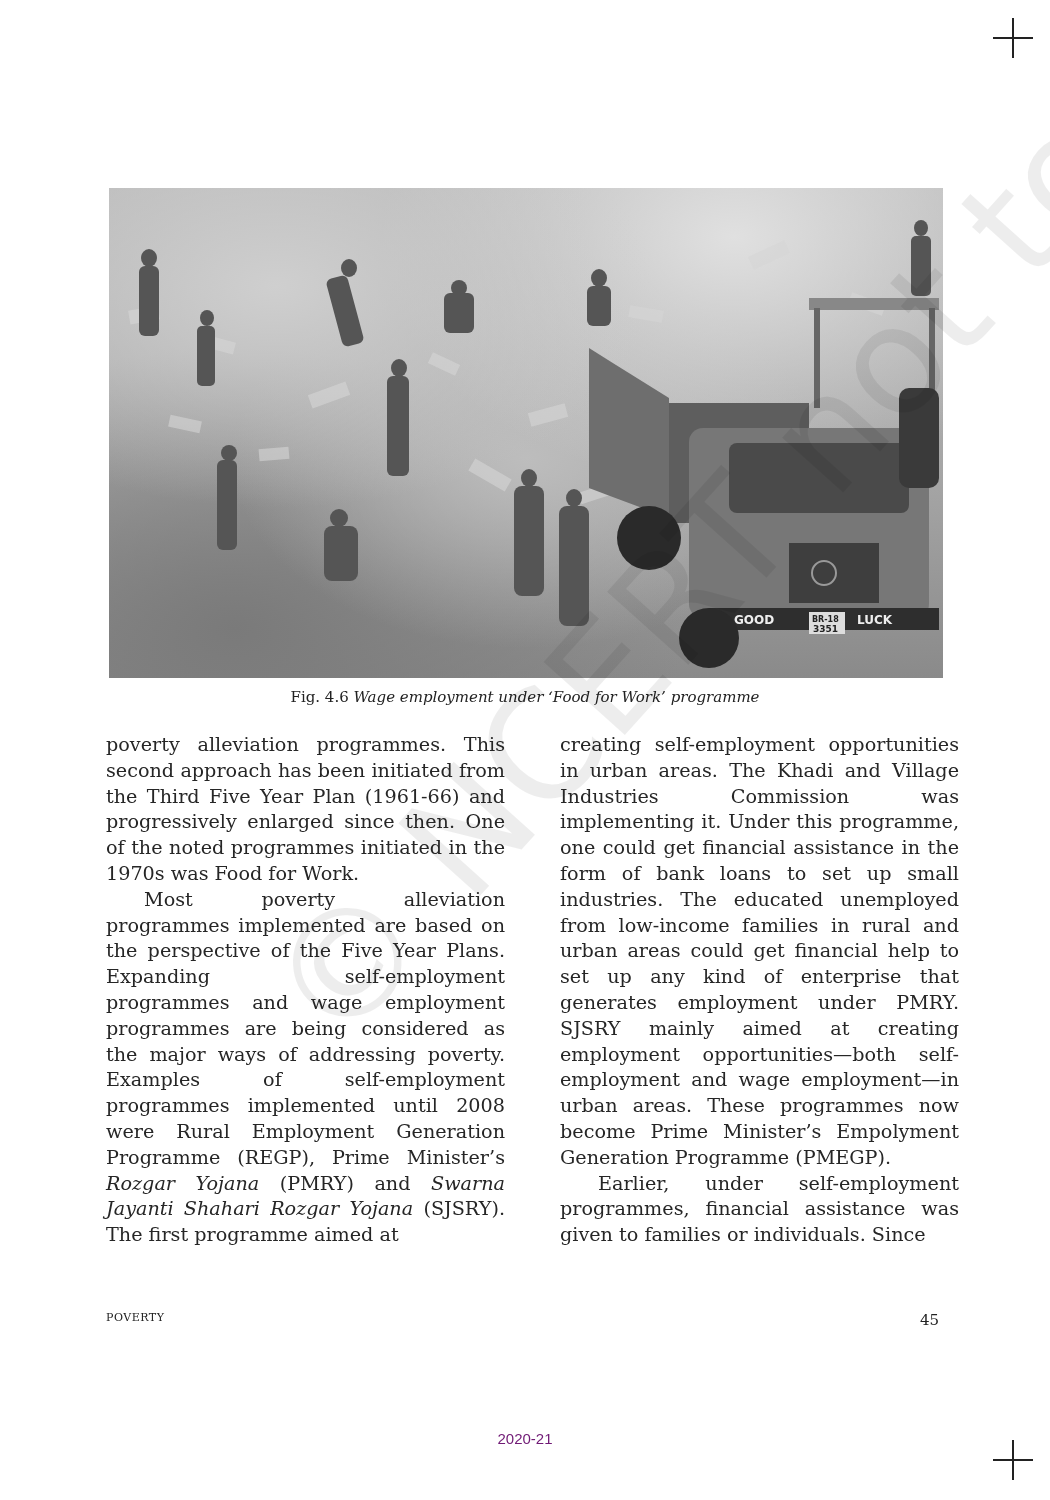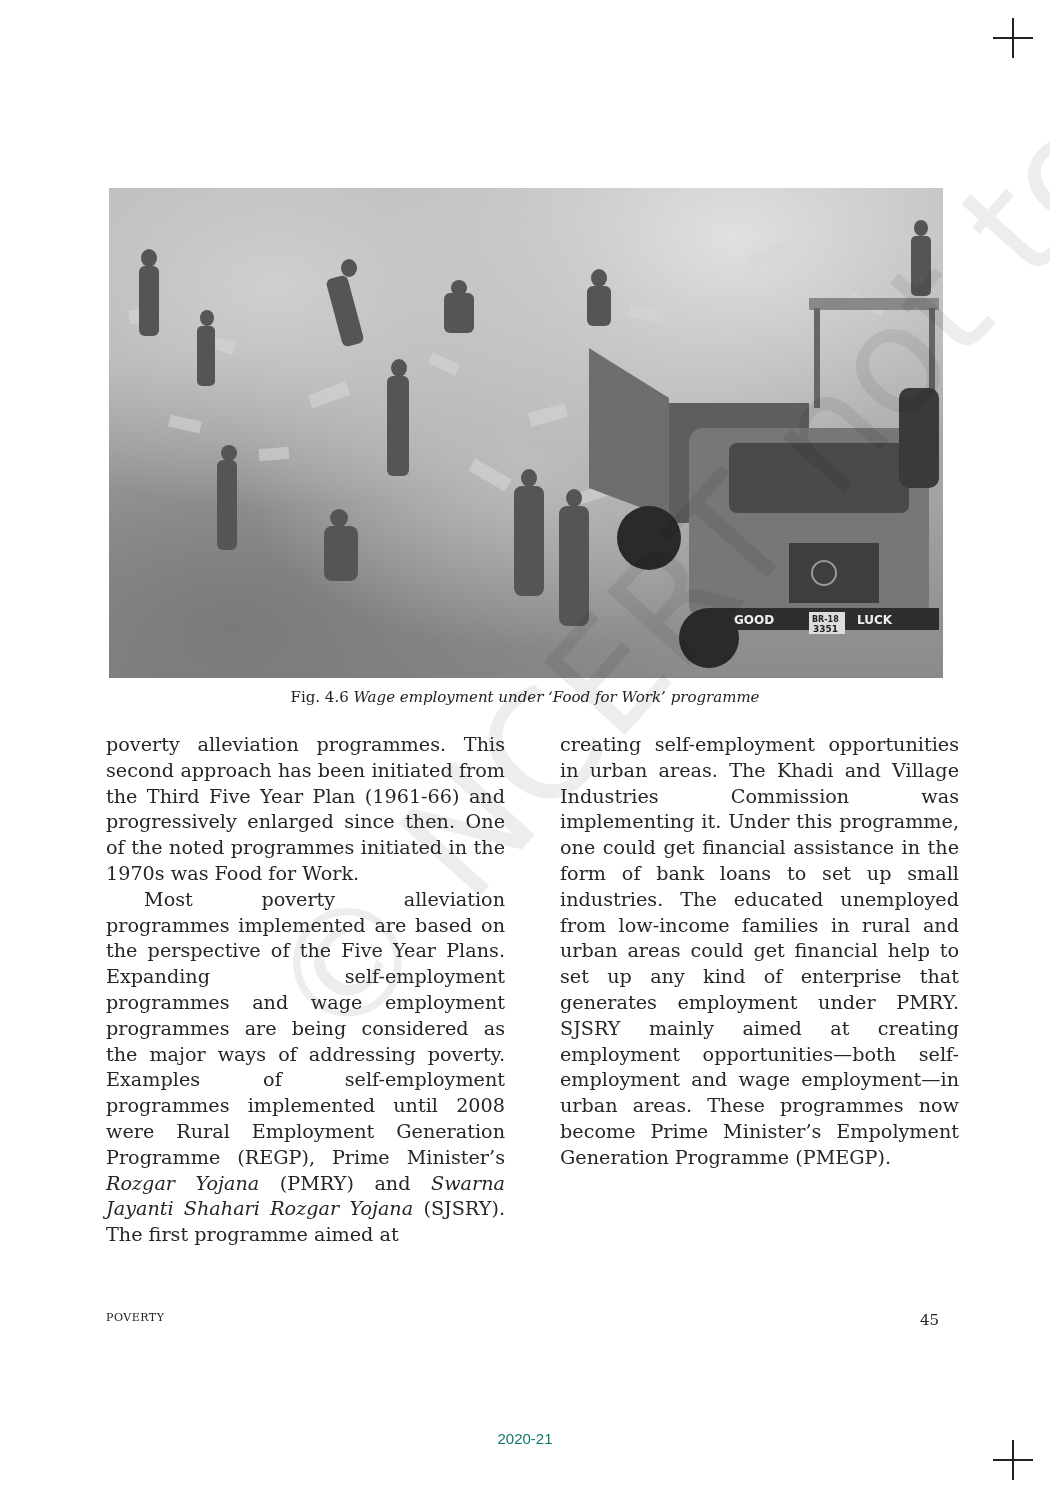--- a/index.html
+++ b/index.html
@@ -40,21 +40,21 @@
     }
     .col p { margin: 0; }
     .col p.indent { text-indent: 38px; }
     #col-left { left: 106px; width: 399px; }
     #col-right { left: 560px; width: 399px; }
     .col i { font-style: italic; }
 
     .footer-left { position: absolute; left: 106px; top: 1311px; font-size: 11px; letter-spacing: 0.5px; }
     .footer-right { position: absolute; left: 920px; top: 1311px; font-size: 15px; }
     .year { position: absolute; left: 0; width: 1050px; top: 1430px; text-align: center;
-      font-family: "Liberation Sans", sans-serif; font-size: 15px; color: #0f766e; }
+      font-family: "Liberation Sans", sans-serif; font-size: 15px; color: #701a75; }
 
     .watermark {
       position: absolute; left: 150px; top: 600px; width: 900px; font-size: 150px;
       font-family: "DejaVu Sans", sans-serif; color: rgba(0,0,0,0.07);
       transform: rotate(-48deg); transform-origin: center; white-space: nowrap; pointer-events: none;
       line-height: 170px; text-align: center;
     }
   </style>
 </head>
 <body>
@@ -135,17 +135,18 @@
 
 <div class="watermark">© NCERT not to be republished</div>
 
 <div id="col-left" class="col">
   <p>poverty alleviation programmes. This second approach has been initiated from the Third Five Year Plan (1961-66) and progressively enlarged since then. One of the noted programmes initiated in the 1970s was Food for Work.</p>
   <p class="indent"><span>Most poverty alleviation programmes implemented are based on the perspective of the Five Year Plans. Expanding self-employment programmes and wage employment programmes are being considered as the major ways of addressing poverty. Examples of self-employment programmes implemented until 2008 were Rural Employment Generation Programme (REGP), Prime Minister’s </span><i>Rozgar Yojana</i><span> (PMRY) and </span><i>Swarna Jayanti Shahari Rozgar Yojana</i><span> (SJSRY). The first programme aimed at</span></p>
 </div>
 
 <div id="col-right" class="col">
   <p>creating self-employment opportunities in urban areas. The Khadi and Village Industries Commission was implementing it. Under this programme, one could get financial assistance in the form of bank loans to set up small industries. The educated unemployed from low-income families in rural and urban areas could get financial help to set up any kind of enterprise that generates employment under PMRY. SJSRY mainly aimed at creating employment opportunities—both self-employment and wage employment—in urban areas. These programmes now become Prime Minister’s Empolyment Generation Programme (PMEGP).</p>
+  <p class="indent">Earlier, under self-employment programmes, financial assistance was given to families or individuals. Since</p>
 </div>
 
 <div class="footer-left">POVERTY</div>
 <div class="footer-right">45</div>
 <div class="year">2020-21</div>
 
 </body></html>

